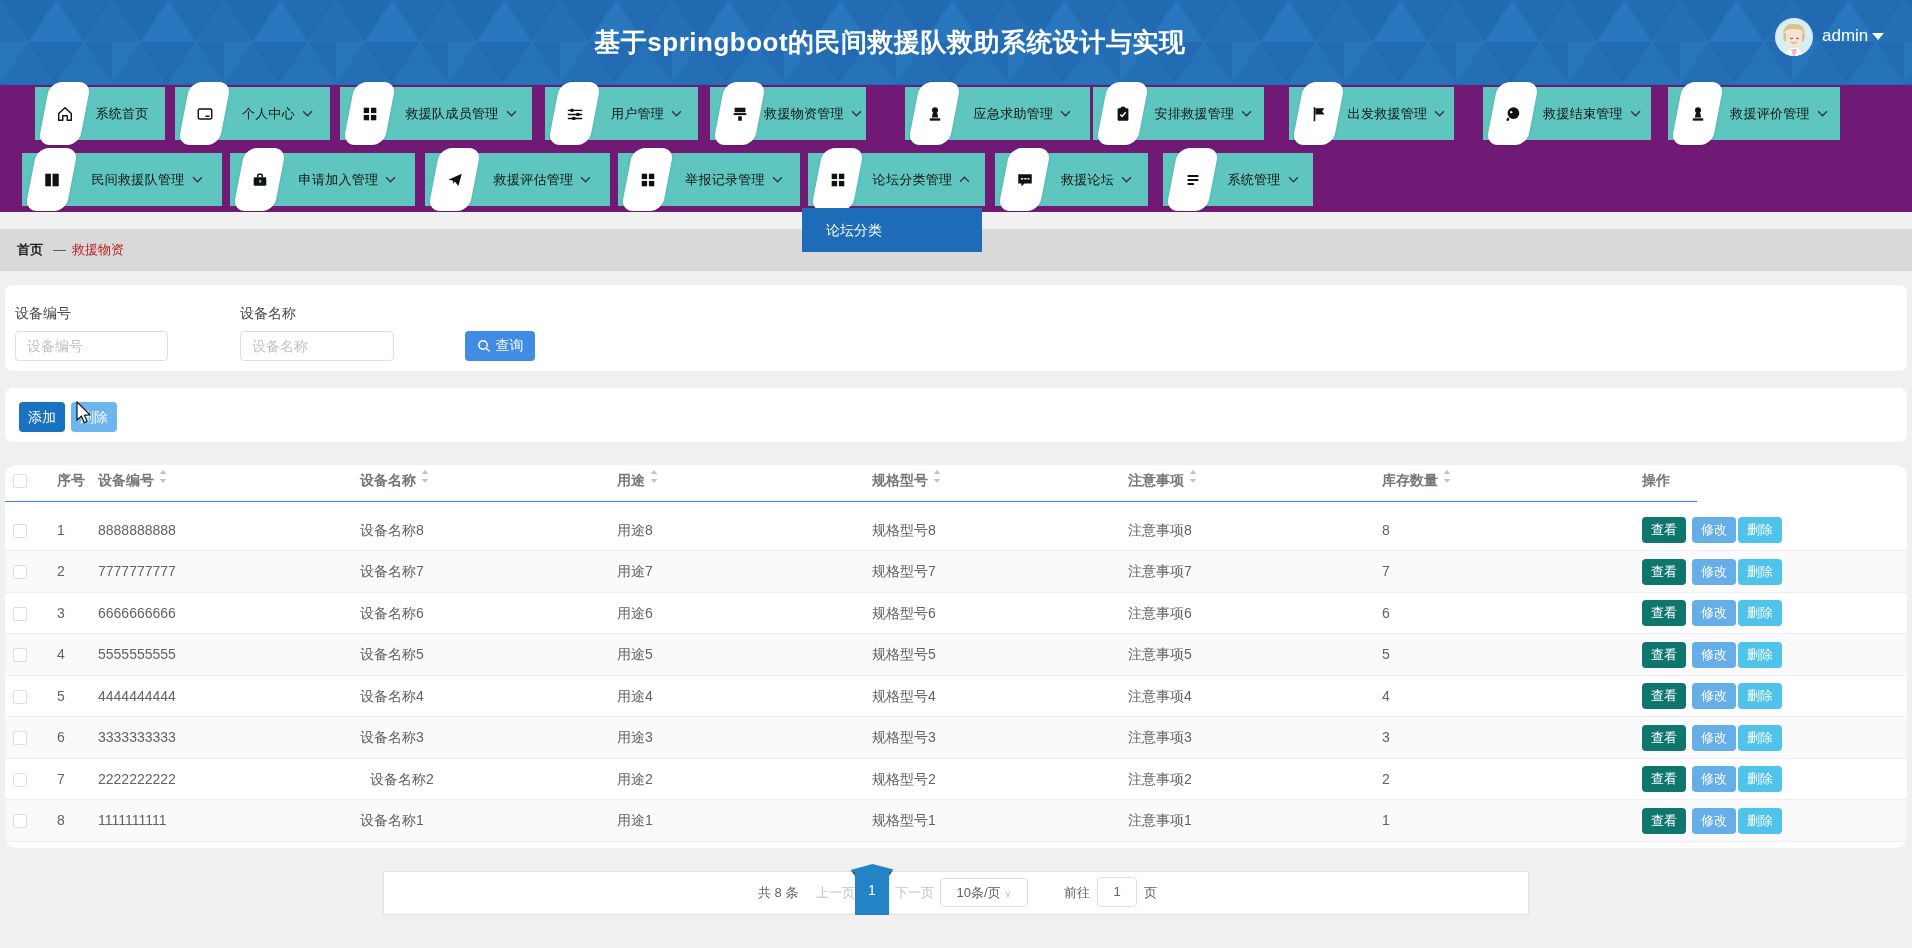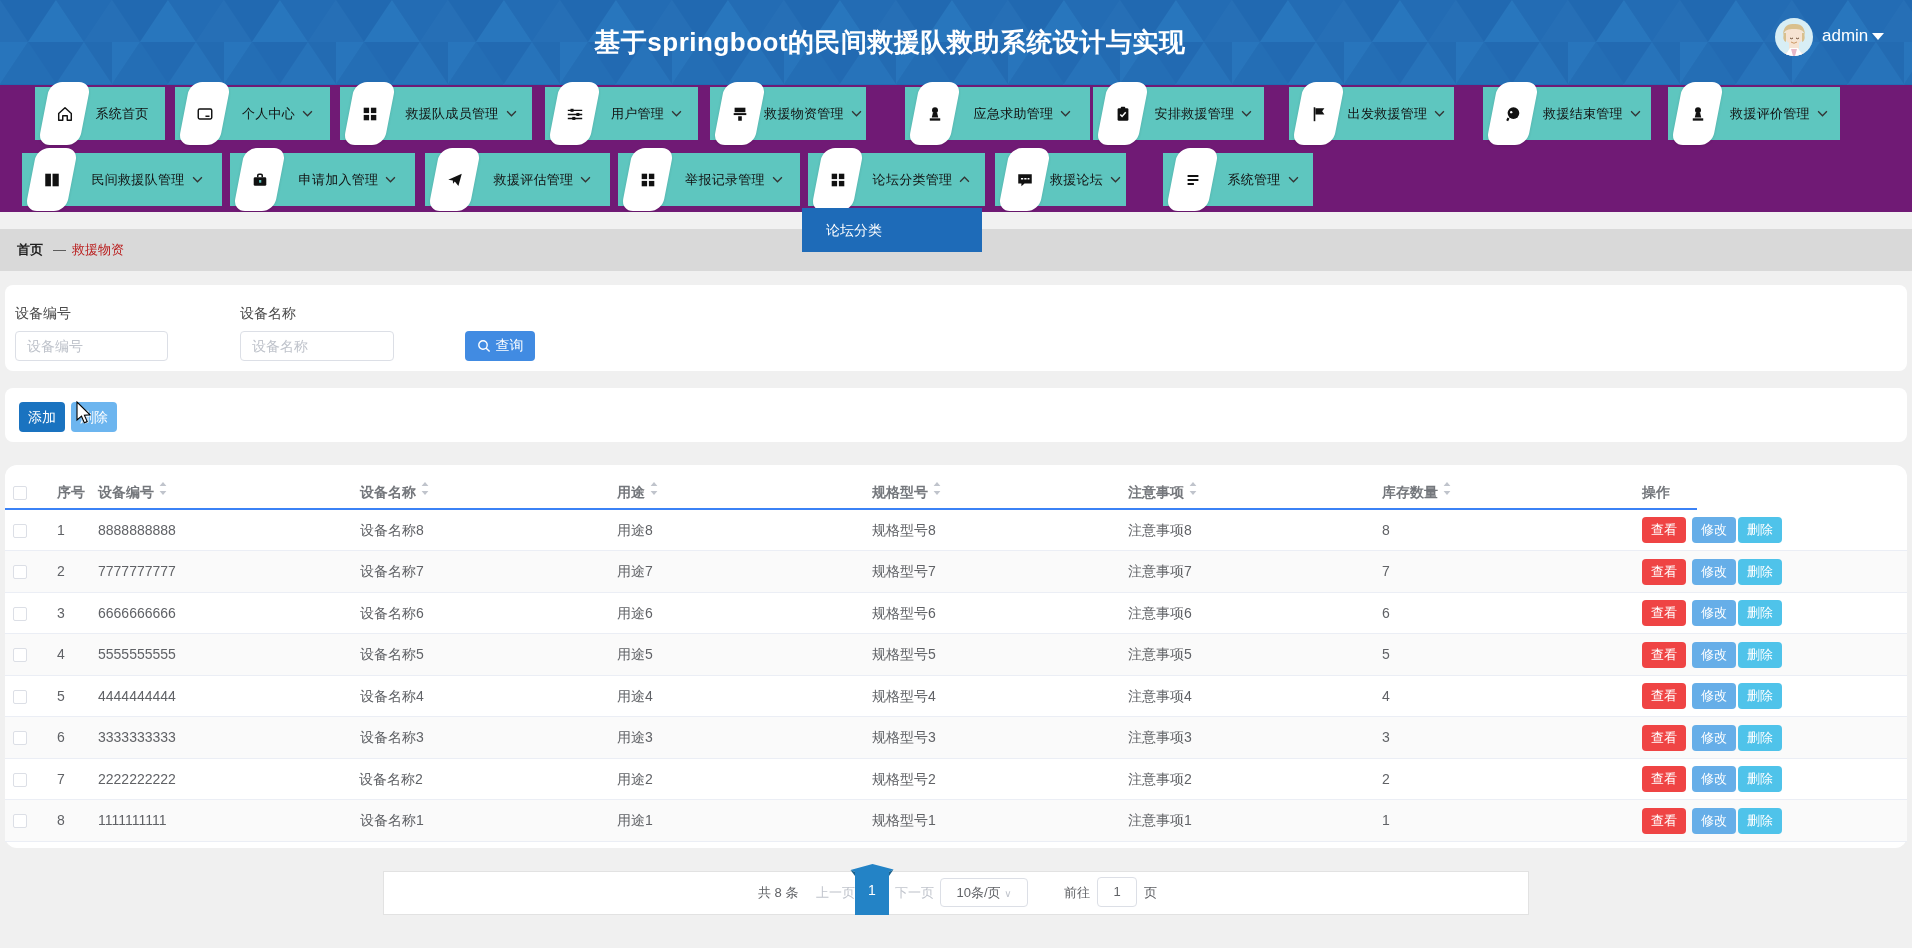--- a/index.html
+++ b/index.html
@@ -23,28 +23,28 @@
 .bread .dash{color:#4a4a4a;margin:0 6px 0 10px}
 .bread a{color:#b91c1c;text-decoration:none}
 .card{position:absolute;left:5px;width:1902px;background:#fff;border-radius:8px}
 .scard{top:285px;height:86px}
 .label{position:absolute;top:20px;font-size:14px;color:#4a4a4a}
 .inp{position:absolute;top:46px;height:30px;border:1px solid #dcdfe6;border-radius:4px;background:#fff;font-size:14px;color:#bfc3cb;line-height:28px;padding-left:11px}
 .qbtn{position:absolute;left:460px;top:46px;width:70px;height:30px;background:#418be2;border-radius:4px;color:#fff;font-size:14px;display:flex;align-items:center;justify-content:center;gap:5px}
 .bcard{top:388px;height:54px}
 .btn{position:absolute;top:14px;height:30px;border-radius:4px;color:#fff;font-size:14px;text-align:center;line-height:30px}
 .tcard{top:465px;height:383px;border-radius:12px}
-.thead{position:absolute;left:5px;top:472px;width:1692px;height:41.5px;border-bottom:6px solid #3b82f6}
+.thead{position:absolute;left:5px;top:460px;width:1692px;height:41.5px;border-bottom:1px solid #3b82f6}
 .hcell{position:absolute;top:0;height:41.5px;line-height:41.5px;font-size:14px;color:#74777c;font-weight:bold;white-space:nowrap}
 .sort{display:inline-block;vertical-align:middle;margin-left:4px;margin-top:-3px}
 .trow{position:absolute;left:5px;width:1902px;border-bottom:1px solid #ebeef5}
 .cell{position:absolute;top:0;height:41.5px;line-height:41.5px;font-size:14px;color:#606266;white-space:nowrap}
 .cb{position:absolute;width:14px;height:14px;border:1px solid #dcdfe6;border-radius:2px;background:#fff}
 .abtn{position:absolute;top:7.5px;height:26px;line-height:26px;padding:0 9px;border-radius:4px;color:#fff;font-size:13px}
-.b1{background:#ef4444}.b2{background:#66aee8}.b3{background:#4fc3ea}
+.b1{background:#0f766e}.b2{background:#66aee8}.b3{background:#4fc3ea}
 .pager{position:absolute;left:383px;top:871px;width:1146px;height:44px;background:#fff;border:1px solid #e2e2e2}
 .pit{position:absolute;top:871px;height:44px;line-height:44px;font-size:13px;color:#606266}
 .pbox{position:absolute;border:1px solid #dcdfe6;border-radius:4px;background:#fff;color:#606266;font-size:13px;text-align:center}
 </style></head>
 <body>
 <div class="header">
     <svg class="hbg" width="1912" height="85" preserveAspectRatio="none">
 <defs>
         <pattern id="tp" width="112" height="84" patternUnits="userSpaceOnUse">
 <rect width="112" height="84" fill="#2470b8"></rect>
@@ -329,21 +329,21 @@
           </svg>
         </span>
       </span>
       <span class="rest" style="">
         <span class="mtxt">论坛分类管理</span>
         <svg class="chev" viewBox="0 0 10 6">
           <path d="M1 5 L5 1 L9 5" fill="none" stroke="#333" stroke-width="1.2"></path>
         </svg>
       </span>
     </div>
-<div class="mi" style="left:995px;top:68px;width:131px">
+<div class="mi" style="left:995px;top:68px;width:153px">
       <span class="ibox">
         <span class="iwrap">
           <svg class="nicon" viewBox="0 0 20 20">
             <path d="M2.5 3.5 H17.5 V14 H9.5 L6 17 V14 H2.5 Z" fill="#111"></path>
             <path d="M5.5 8.7 H8 M9.2 8.7 H11.7 M12.9 8.7 H14.9" stroke="#fff" stroke-width="1.6"></path>
           </svg>
         </span>
       </span>
       <span class="rest" style="">
         <span class="mtxt">救援论坛</span>
@@ -493,21 +493,21 @@
     <span class="cell" style="left:1123px">注意事项3</span>
     <span class="cell" style="left:1377px">3</span>
     <span class="abtn b1" style="left:1637px">查看</span>
     <span class="abtn b2" style="left:1687px">修改</span>
     <span class="abtn b3" style="left:1733px">删除</span>
   </div>
 <div class="trow" style="top:758.5px;height:41.5px;background:#fff">
     <span class="cb" style="left:8px;top:14px"></span>
     <span class="cell" style="left:52px">7</span>
     <span class="cell" style="left:93px">2222222222</span>
-    <span class="cell" style="left:354px">设备名称2</span>
+    <span class="cell" style="left:365px">设备名称2</span>
     <span class="cell" style="left:612px">用途2</span>
     <span class="cell" style="left:867px">规格型号2</span>
     <span class="cell" style="left:1123px">注意事项2</span>
     <span class="cell" style="left:1377px">2</span>
     <span class="abtn b1" style="left:1637px">查看</span>
     <span class="abtn b2" style="left:1687px">修改</span>
     <span class="abtn b3" style="left:1733px">删除</span>
   </div>
 <div class="trow" style="top:800.0px;height:41.5px;background:#fafafa">
     <span class="cb" style="left:8px;top:14px"></span>

